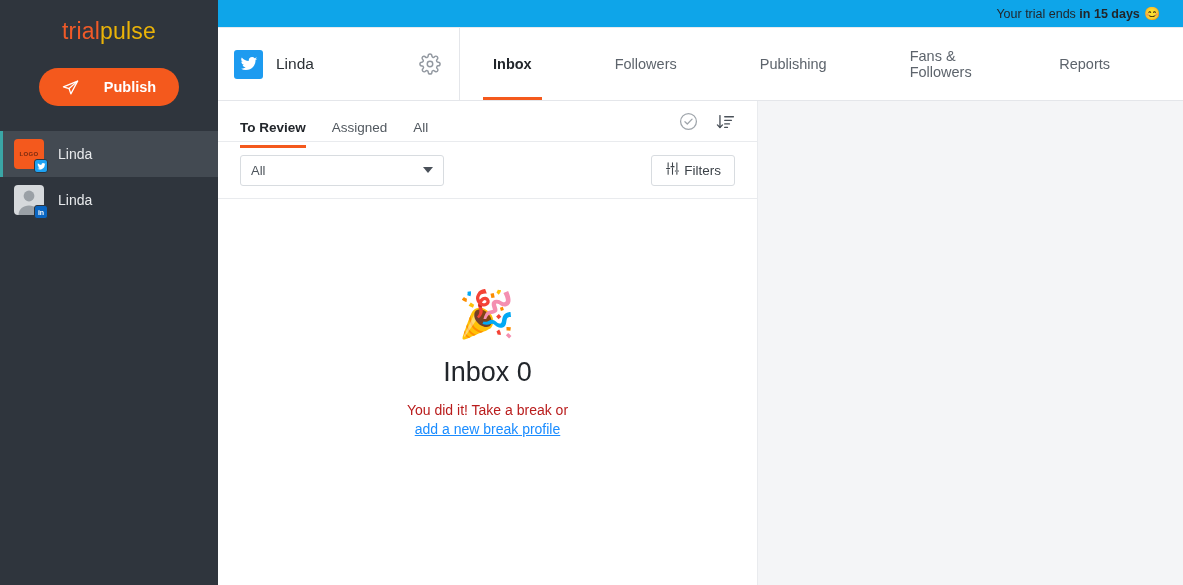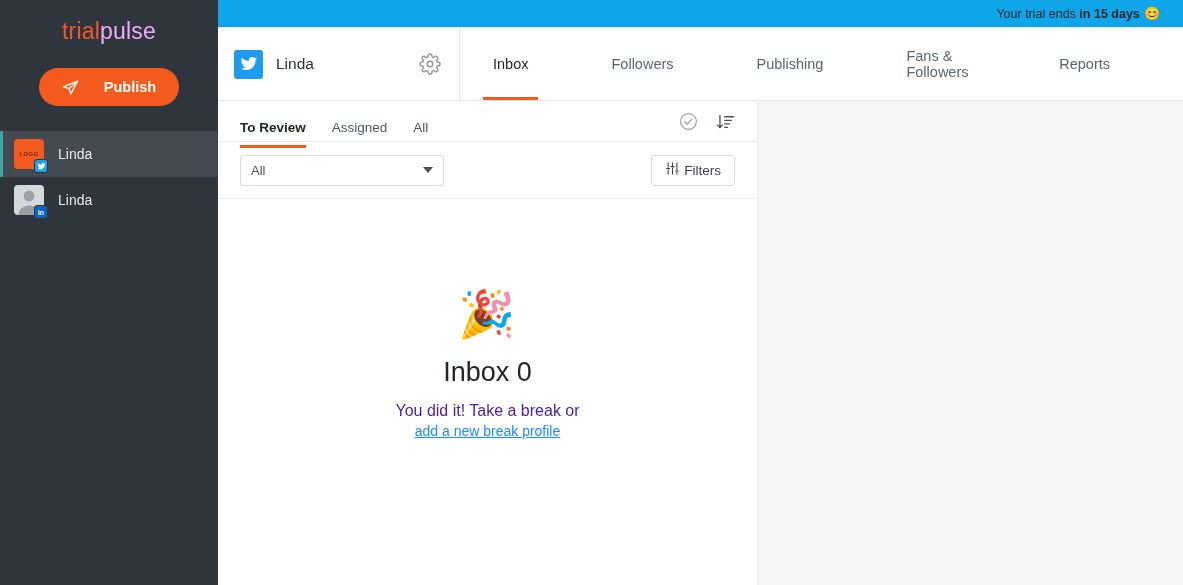--- a/index.html
+++ b/index.html
@@ -17,21 +17,21 @@
     background: #2f353d;
     flex: 0 0 218px;
     position: relative;
   }
   .brand {
     height: 62px; display: flex; align-items: center; justify-content: center;
     letter-spacing: .2px;
   }
   .brand-text { font-size: 23px; font-weight: 400; }
   .brand-agora { color: #f05a28; }
-  .brand-pulse { color: #f0abfc; }
+  .brand-pulse { color: #eab308; }
 
   .publish-wrap { display: flex; justify-content: center; margin-top: 6px; }
   .publish-btn {
     width: 140px; height: 38px; border-radius: 19px;
     background: #f4591d; border: none; cursor: pointer;
     display: flex; align-items: center; justify-content: center; gap: 25px;
     color: #fff; font-size: 14.5px; font-weight: 600;
     font-family: "Liberation Sans", sans-serif;
   }
   .publish-btn svg { display: block; }
@@ -92,21 +92,21 @@
   }
   .prof-header-name { font-size: 15.5px; color: #2c3136; margin-left: 13px; flex: 1; }
   .gear-btn { background: none; border: none; cursor: pointer; padding: 2px; line-height: 0; }
 
   .tabs { display: flex; align-items: stretch; flex: 1; padding-left: 23px; }
   .tab {
     display: flex; align-items: center; position: relative;
     padding: 0 10px; margin-right: 63px; cursor: pointer;
     font-size: 14.5px; color: #5d646c;
   }
-  .tab.active { color: #22262b; font-weight: 400; }
+  .tab.active { color: #22262b; font-weight: 700; }
   .tab.active::after {
     content: ""; position: absolute; left: 0; right: 0; bottom: 0;
     height: 3px; background: #f4591d;
   }
 
   
   .inbox-panel {
     position: absolute; top: 101px; left: 0; width: 540px; bottom: 0;
     background: #ffffff; border-right: 1px solid #e9ebee;
   }
@@ -143,21 +143,21 @@
     display: flex; align-items: center; gap: 4px; cursor: pointer;
     font-size: 13.5px; color: #3c4248; font-family: "Liberation Sans", sans-serif;
   }
 
   .empty-state {
     position: absolute; top: 190px; left: 0; right: 0;
     display: flex; flex-direction: column; align-items: center;
   }
   .empty-emoji { font-size: 46px; line-height: 1; }
   .empty-title { font-size: 27px; color: #22262b; margin-top: 20px; font-weight: 400; }
-  .empty-sub { font-size: 16px; color: #4c1d95; margin-top: 14px; }
+  .empty-sub { font-size: 14px; color: #b91c1c; margin-top: 14px; }
   .empty-link {
     font-size: 14px; color: #1a8cff; text-decoration: underline;
     margin-top: 3px; cursor: pointer;
   }
 </style>
 </head>
 <body>
 
 <div class="app">
 

